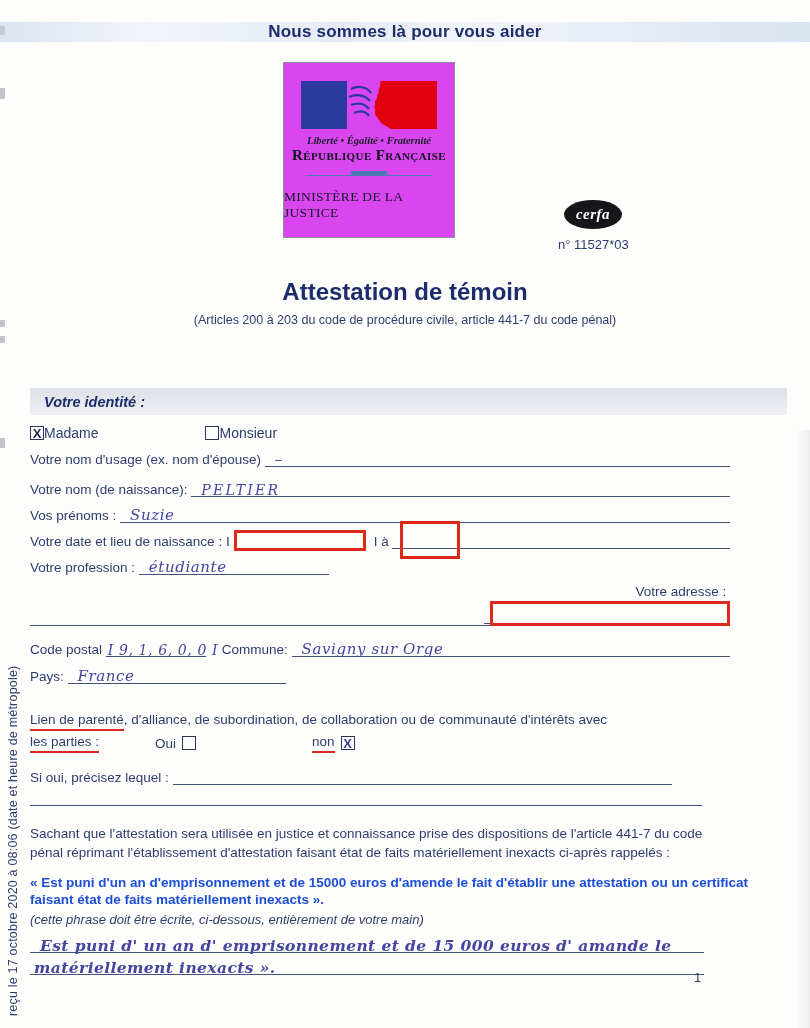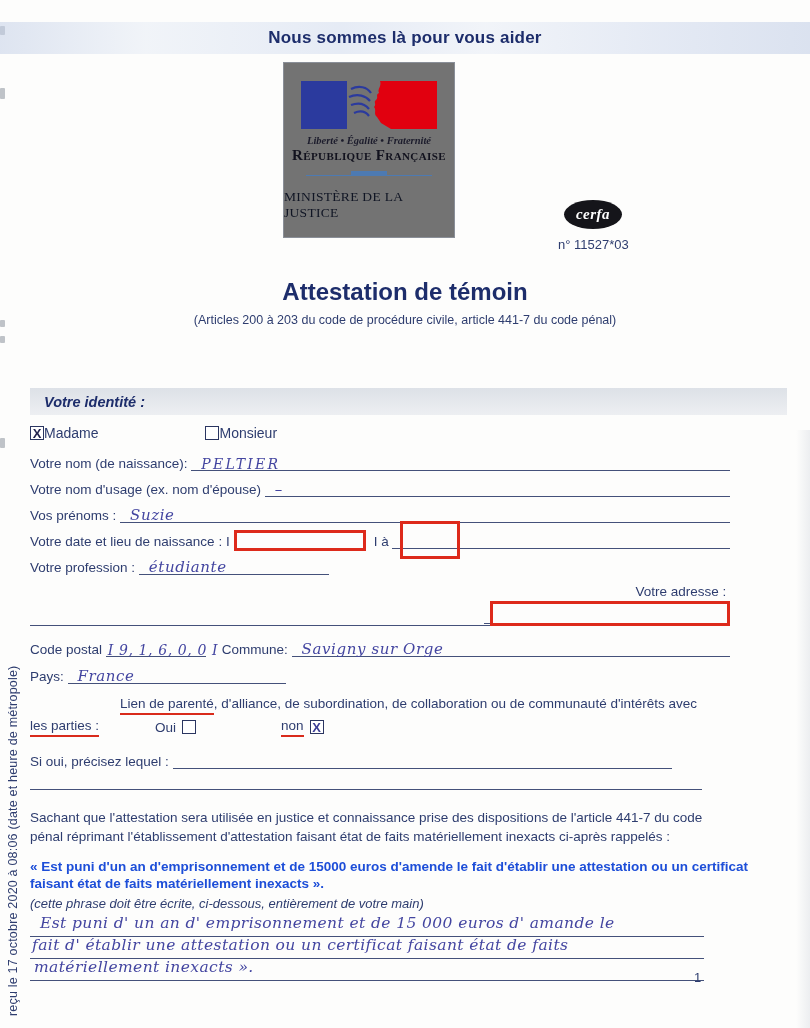--- a/index.html
+++ b/index.html
@@ -7,28 +7,28 @@
     position:relative; width:810px; height:1028px; overflow:hidden;
     background:#fdfdfc;
     font-family:"Liberation Sans", sans-serif;
     color:#2e3d6f;
   }
   
   .edge-mark { position:absolute; left:0; width:5px; background:#8d939d; opacity:.55; border-radius:1px; }
   .right-shade { position:absolute; right:0; top:430px; bottom:0; width:14px;
     background:linear-gradient(90deg, rgba(255,255,255,0), rgba(205,210,218,.35)); }
   
-  .help-band { position:absolute; left:0; top:22px; width:810px; height:32px;
+  .help-band { position:absolute; left:0; top:22px; width:810px; height:20px;
     background:linear-gradient(90deg, rgba(196,208,231,.55) 0%, rgba(226,233,244,.45) 18%,
       rgba(206,217,238,.5) 42%, rgba(224,231,244,.4) 60%, rgba(203,214,236,.5) 82%, rgba(196,208,231,.6) 100%);
     display:flex; align-items:center; justify-content:center; }
   .help-band span { font-size:17px; font-weight:700; color:#1d2d6b; letter-spacing:.2px; }
   
   .logo-box { position:absolute; left:283px; top:62px; width:172px; height:176px;
-    background:#737373; border:1.5px solid #8a8f98; box-sizing:border-box;
+    background:#d946ef; border:1.5px solid #8a8f98; box-sizing:border-box;
     display:flex; flex-direction:column; align-items:center; }
   .flag { margin-top:18px; }
   .motto { margin-top:6px; font-family:"Liberation Serif", serif; font-style:italic; font-weight:700;
     font-size:10.5px; color:#1c1c2c; }
   .republic { margin-top:1px; font-family:"Liberation Serif", serif; font-variant:small-caps;
     font-weight:700; font-size:15px; letter-spacing:.4px; color:#12121e; }
   .logo-rule { width:126px; margin-top:11px; border-top:1.5px solid #4d7ab2; position:relative; }
   .logo-rule::after { content:""; position:absolute; left:50%; top:-5px; transform:translateX(-50%);
     width:36px; height:5px; background:#4d7ab2; }
   .ministry { margin-top:13px; font-family:"Liberation Serif", serif; font-size:13.5px;
@@ -63,27 +63,27 @@
   .hand { font-family:"DejaVu Serif", serif; font-style:italic; color:#4345a0;
     font-size:15px; line-height:1; padding-left:10px; letter-spacing:.6px;
     position:relative; top:1px; white-space:pre; }
   .hand.caps { font-size:14px; letter-spacing:2.2px; }
   .redbox { border:3px solid #dd2a1b; box-sizing:border-box; display:inline-block; background:transparent; }
   .rb1 { width:132px; height:21px; margin-left:4px; position:relative; top:2px; }
   .rb2 { width:60px; height:38px; margin-left:8px; position:relative; top:11px; z-index:2; }
   .rb3 { width:240px; height:25px; margin-left:6px; position:relative; top:3px; }
   .full-line { border-bottom:1.6px solid #44517a; width:672px; }
   .redul { border-bottom:2.6px solid #d92b1b; padding-bottom:1.5px; }
-  .relrow1 { margin-top:12px; white-space:nowrap;text-align:center; }
+  .relrow1 { margin-top:28px; white-space:nowrap; }
   .relrow2 { margin-top:7px; display:flex; align-items:center; }
   .para { width:705px; line-height:1.45; margin-top:18px; }
   .penalty { width:747px; font-weight:700; line-height:1.32; margin-top:11px; color:#1d4ed8; }
   .instruction { font-style:italic; font-size:13px; margin-top:3px; }
   .hline { border-bottom:1.5px solid #44517a; width:674px; height:21px;
-    display:flex; align-items:flex-start; }
+    display:flex; align-items:flex-end;font-weight:bold; }
   .hline .hand { font-size:15.5px; letter-spacing:.4px; }
   
   .stamp { position:absolute; left:6px; top:602px; height:414px;
     writing-mode:vertical-rl; transform:rotate(180deg);
     font-size:12.5px; color:#2e3d6f; white-space:nowrap; letter-spacing:.2px; }
   .page-number { position:absolute; left:694px; top:970px; font-size:13px; color:#2e3d6f; }
 </style>
 </head>
 <body>
 
@@ -130,31 +130,31 @@
 
     <div class="cbrow">
       <span class="cb">
           <span class="cbx">X</span>
         </span>
       <span>Madame</span>
       <span class="cb cb-gap"></span>
       <span>Monsieur</span>
     </div>
 
+    <div class="frow" style="margin-top:6px;">
+      <span class="lbl">Votre nom d'usage (ex. nom d'épouse) </span>
+      <span class="wline">
+          <span class="hand">–</span>
+        </span>
+    </div>
+
     <div class="frow" style="margin-top:10px;">
       <span class="lbl">Votre nom (de naissance): </span>
       <span class="wline">
           <span class="hand caps">PELTIER</span>
-        </span>
-    </div>
-
-    <div class="frow" style="margin-top:6px;">
-      <span class="lbl">Votre nom d'usage (ex. nom d'épouse) </span>
-      <span class="wline">
-          <span class="hand">–</span>
         </span>
     </div>
 
     <div class="frow" style="margin-top:6px;">
       <span class="lbl">Vos prénoms : </span>
       <span class="wline">
           <span class="hand">Suzie</span>
         </span>
     </div>
 
@@ -201,21 +201,21 @@
         </span>
     </div>
 
     <div class="relrow1">
       <span class="redul">Lien de parenté</span><span>, d'alliance, de subordination, de collaboration ou de communauté d'intérêts avec</span>
     </div>
     <div class="relrow2">
       <span class="redul">les parties :</span>
       <span style="margin-left:56px;">Oui</span>
       <span class="cb" style="margin-left:6px;"></span>
-      <span class="redul" style="margin-left:85px;">non</span>
+      <span class="redul" style="margin-left:116px;">non</span>
       <span class="cb" style="margin-left:6px;">
           <span class="cbx ink">X</span>
         </span>
     </div>
 
     <div class="frow" style="margin-top:12px;">
       <span class="lbl">Si oui, précisez lequel : </span>
       <span class="wline" style="margin-right:58px;"></span>
     </div>
 
@@ -223,23 +223,20 @@
 
     <div class="para">Sachant que l'attestation sera utilisée en justice et connaissance prise des dispositions de l'article 441-7 du code pénal réprimant l'établissement d'attestation faisant état de faits matériellement inexacts ci-après rappelés :</div>
 
     <div class="penalty">« Est puni d'un an d'emprisonnement et de 15000 euros d'amende le fait d'établir une attestation ou un certificat faisant état de faits matériellement inexacts ».</div>
     <div class="instruction">(cette phrase doit être écrite, ci-dessous, entièrement de votre main)</div>
 
     <div class="hline" style="margin-top:4px;">
       <span class="hand">Est puni d' un an d' emprisonnement et de 15 000 euros d' amande le</span>
     </div>
     <div class="hline">
-      <span class="hand" style="padding-left:2px;">fait d' établir une attestation ou un certificat faisant état de faits</span>
-    </div>
-    <div class="hline">
       <span class="hand" style="padding-left:4px;">matériellement inexacts ».</span>
     </div>
 
   </div>
 
   <div class="stamp">reçu le 17 octobre 2020 à 08:06 (date et heure de métropole)</div>
 
   <div class="page-number">1</div>
 
 </div>

